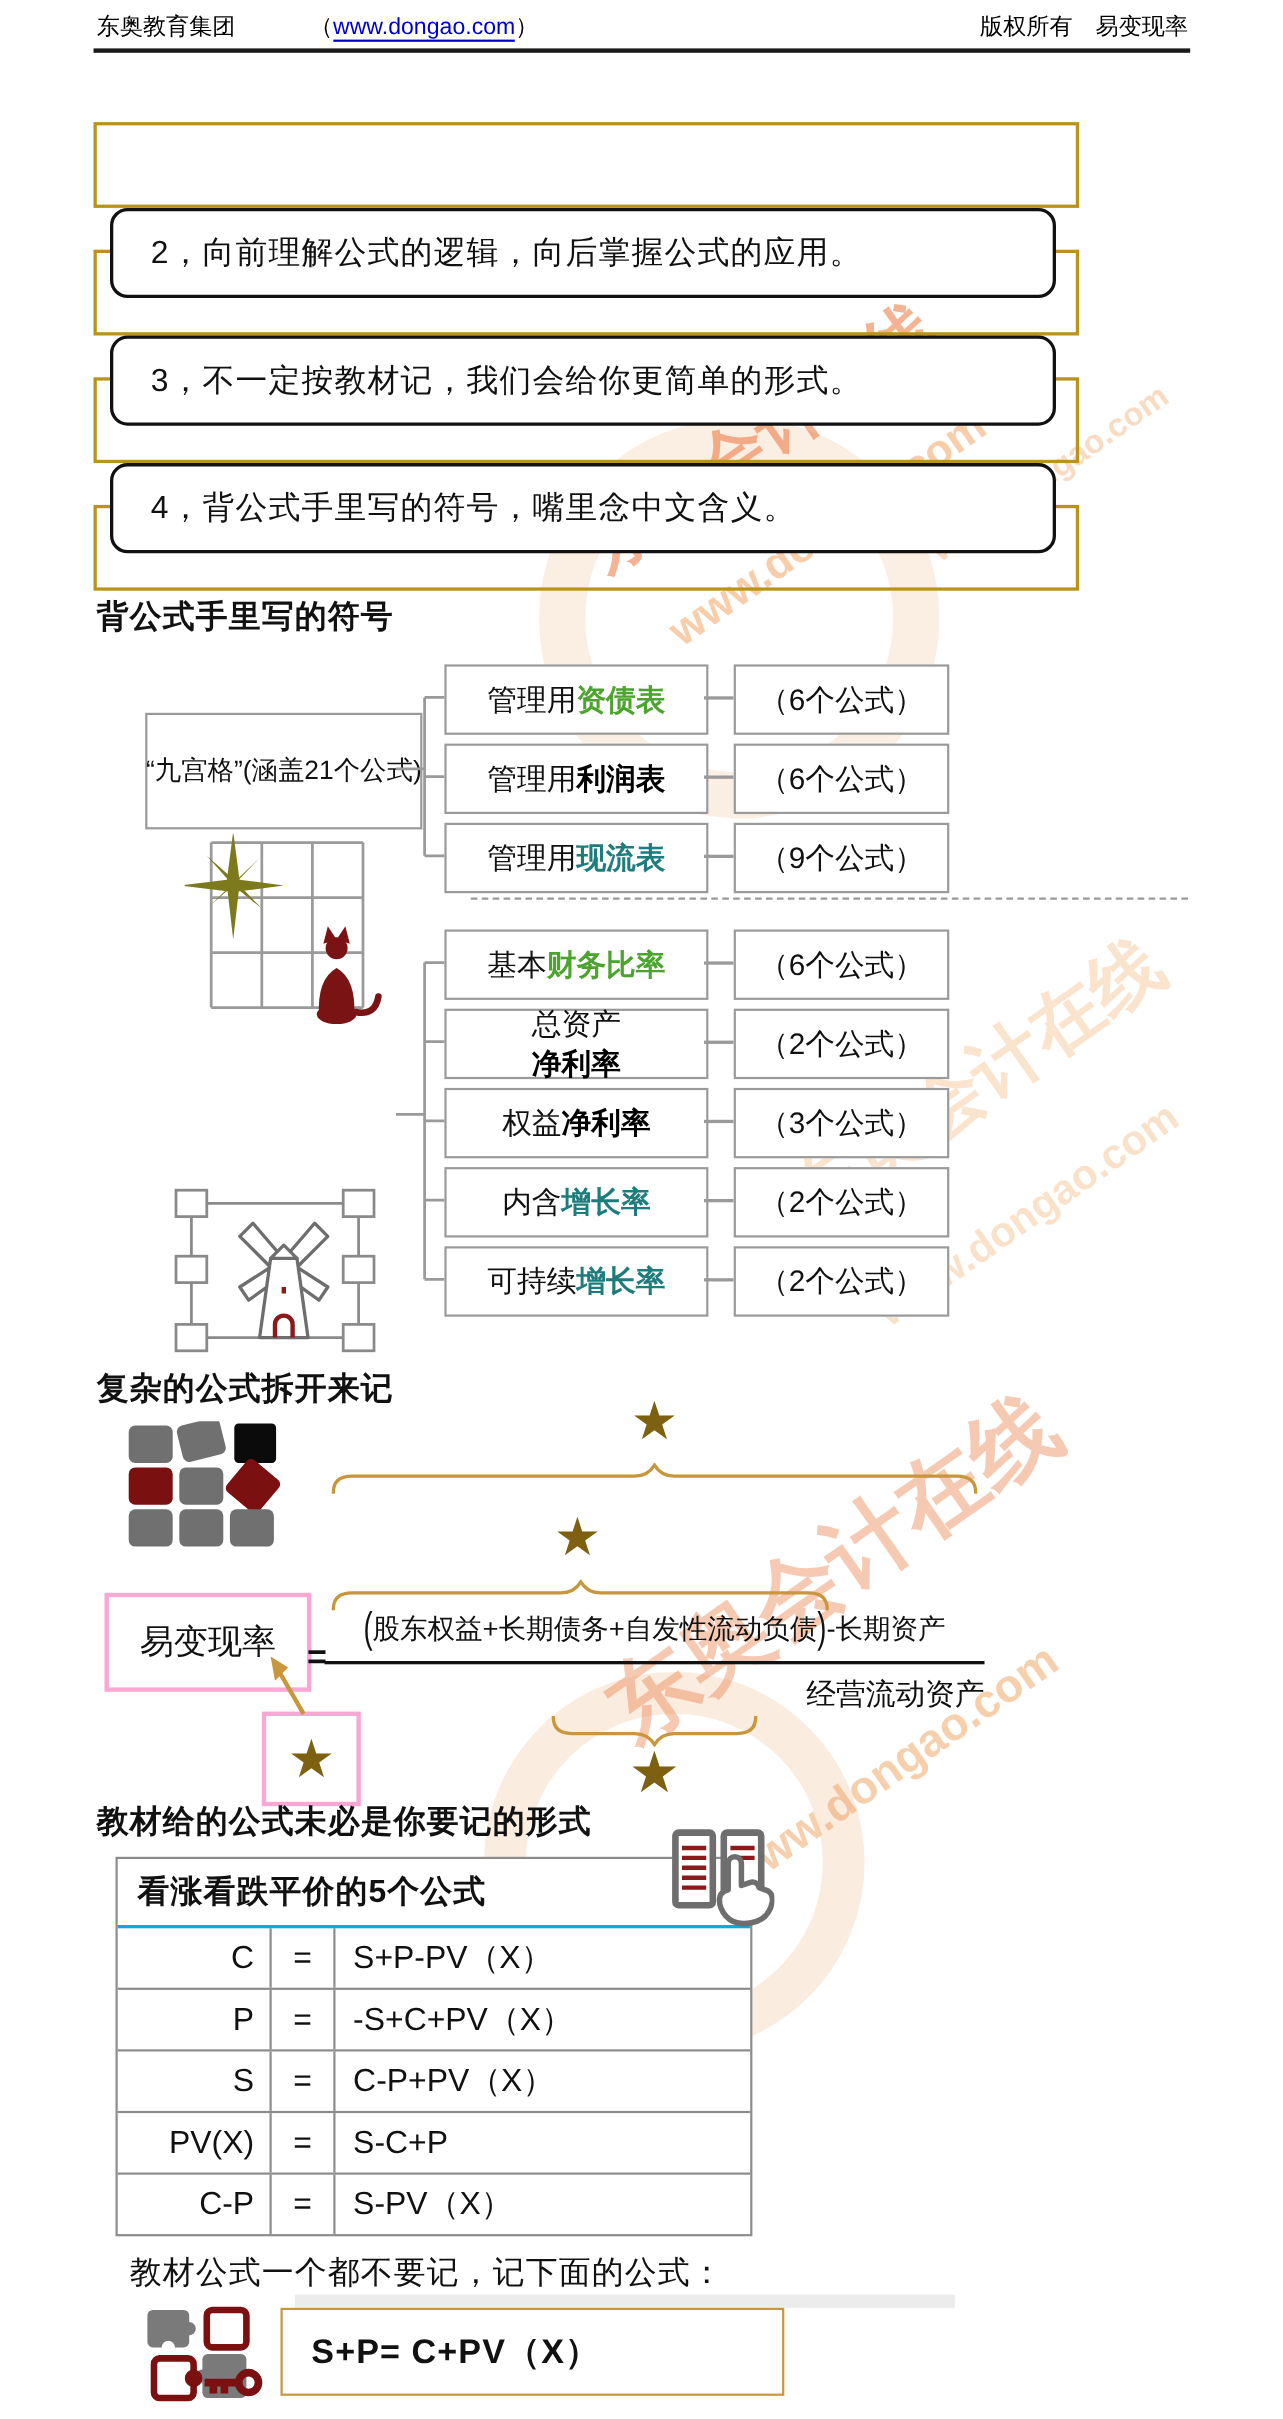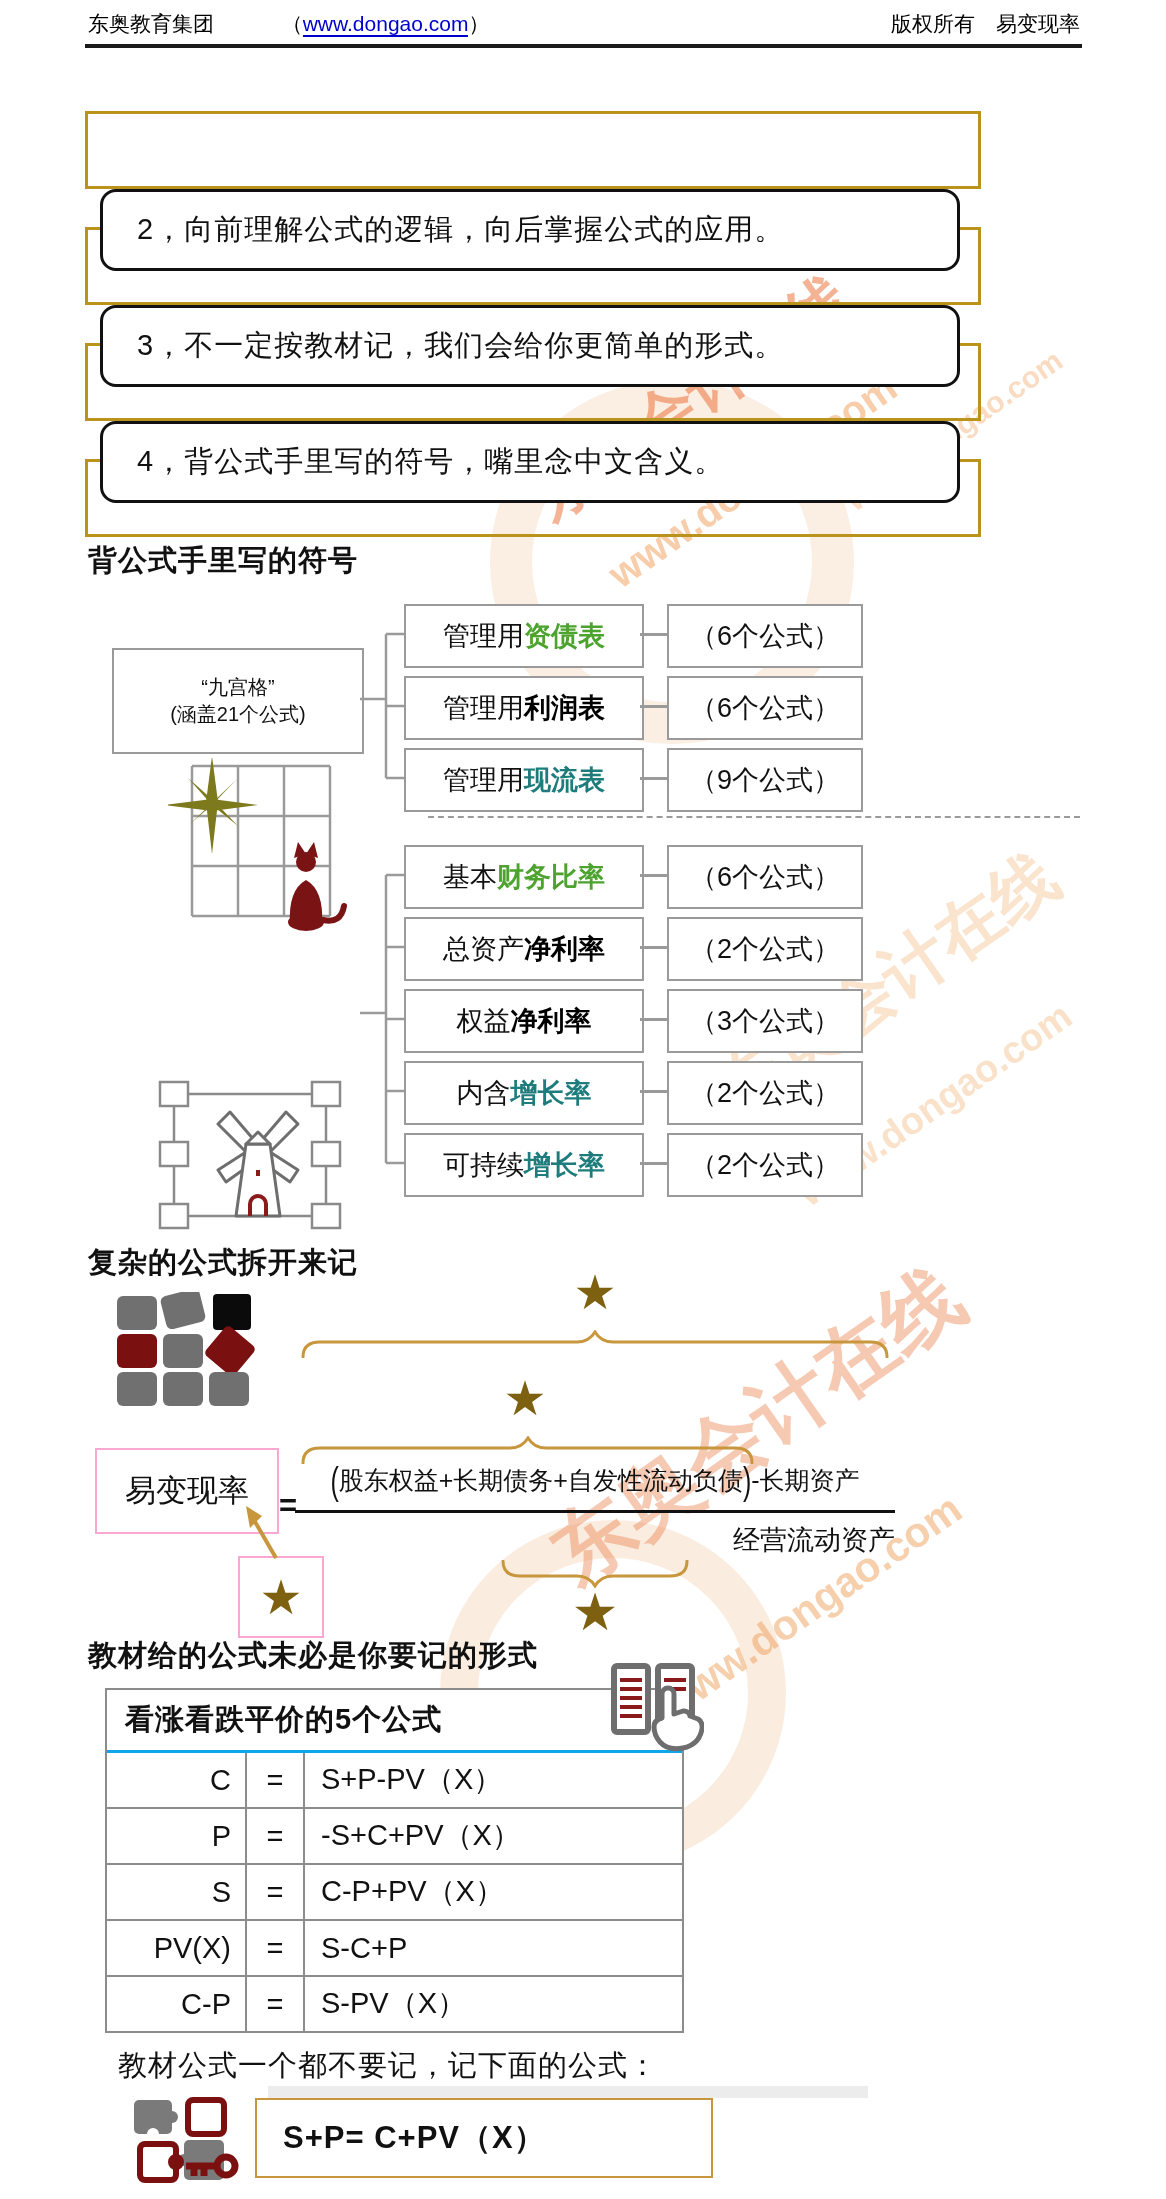--- a/index.html
+++ b/index.html
@@ -16,26 +16,26 @@
   .rule{background:#1a1a1a;}
   
   .tip-gold{border:3px solid #B9931B;background:transparent;}
   .tip-box{border:3px solid #111;border-radius:16px;background:#fff;display:flex;align-items:center;
            padding-left:34px;font-size:29px;letter-spacing:1px;}
   .h-title{font-size:29px;font-weight:bold;letter-spacing:1px;}
   
   .gbox{border:2px solid #9a9a9a;background:#fff;display:flex;align-items:center;justify-content:center;
         font-size:27px;white-space:nowrap;}
   .gbox .hl{font-weight:bold;text-align:right;}
-  .parent{flex-direction:column;line-height:1.35;font-size:20px;}
+  .parent{flex-direction:row;line-height:1.35;font-size:24px;margin-left:20px;}
   .hlink{background:#9a9a9a;height:3px;}
   .dashed{border-top:2px dashed #9a9a9a;}
   
   .star{color:#7E6011;font-family:"DejaVu Sans",sans-serif;line-height:1;}
-  .goldbox{border:2px solid #f9a8d4;background:transparent;display:flex;align-items:center;justify-content:center;}
+  .goldbox{border:4px solid #f9a8d4;background:transparent;display:flex;align-items:center;justify-content:center;}
   .frac{text-align:center;white-space:nowrap;}
   .tp{display:inline-block;transform:scaleY(1.55);transform-origin:center;font-weight:300;}
   
   .ftable{border:2px solid #8c8c8c;background:#fff;}
   .thead{display:flex;align-items:center;height:60px;border-bottom:3px solid #0ea5e9;
          font-size:29px;font-weight:bold;padding-left:18px;letter-spacing:1px;}
   .trow{display:flex;height:54px;border-bottom:2px solid #8c8c8c;font-size:29px;}
   .trow:last-child{border-bottom:none;}
   .c1{width:138px;display:flex;align-items:center;justify-content:flex-end;padding-right:14px;box-sizing:border-box;}
   .c2{width:56px;display:flex;align-items:center;justify-content:center;border-left:2px solid #8c8c8c;border-right:2px solid #8c8c8c;}
@@ -201,21 +201,21 @@
 
     <div class="abs gbox" style="left:404px;top:845px;width:236px;height:60px;">
       <span>基本</span>
         <span class="hl" style="color: rgb(76, 163, 46);">财务比率</span>
     </div>
     <div class="abs hlink" style="left:640px;top:874px;width:27px;"></div>
     <div class="abs gbox" style="left:667px;top:845px;width:192px;height:60px;">
         <span>（6个公式）</span>
       </div>
 
-    <div class="abs gbox" style="left:404px;top:917px;width:236px;height:60px;">
+    <div class="abs gbox" style="left:404px;top:917px;width:236px;height:60px;flex-direction:column;">
       <span>总资产</span>
         <span class="hl" style="color: rgb(0, 0, 0);">净利率</span>
     </div>
     <div class="abs hlink" style="left:640px;top:946px;width:27px;"></div>
     <div class="abs gbox" style="left:667px;top:917px;width:192px;height:60px;">
         <span>（2个公式）</span>
       </div>
 
     <div class="abs gbox" style="left:404px;top:989px;width:236px;height:60px;">
       <span>权益</span>

